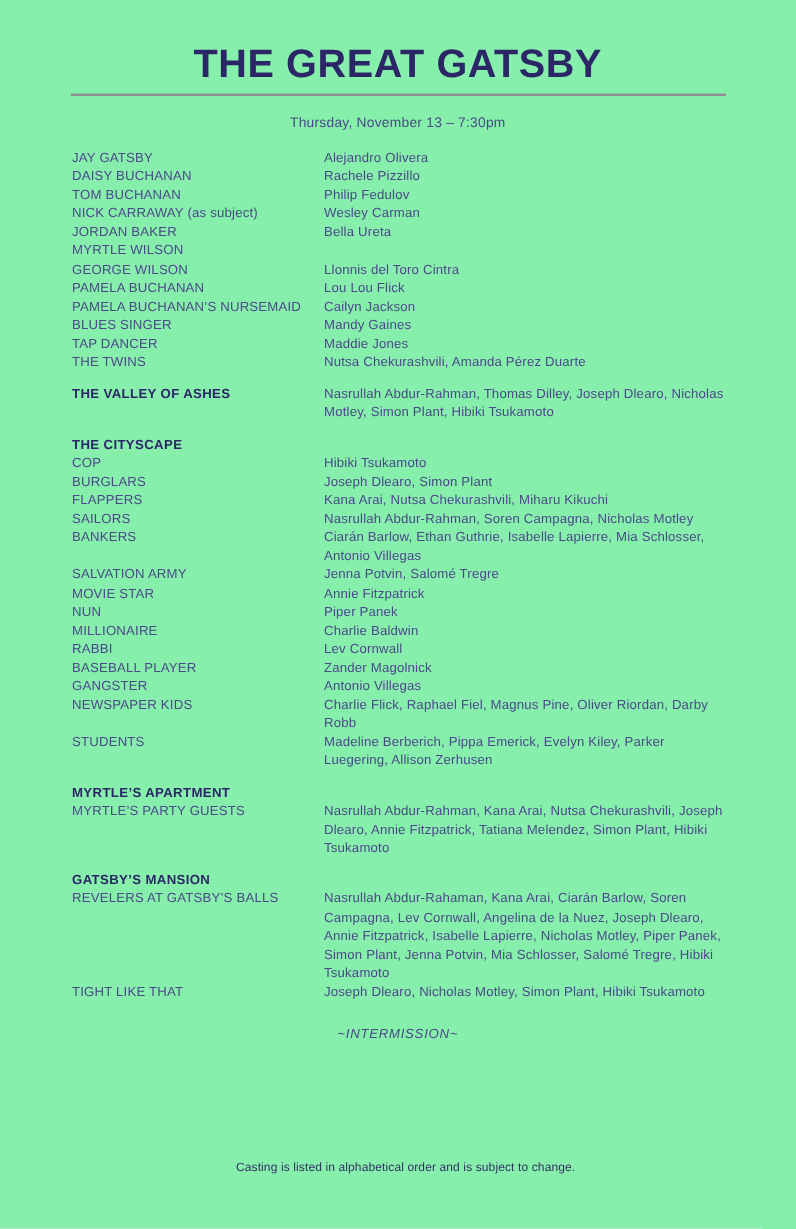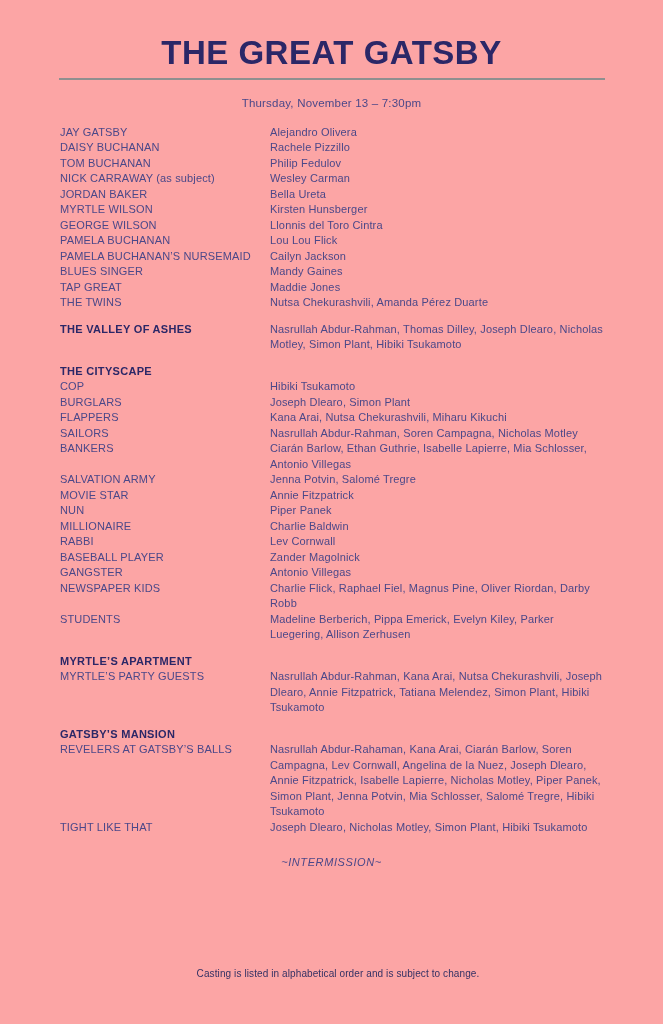--- a/index.html
+++ b/index.html
@@ -3,21 +3,21 @@
 <meta charset="utf-8">
 <style>
   :root{
     --ink-dark:#2b2767;
     --ink:#4b4889;
     --rule:#8f8f8f;
   }
   *{box-sizing:border-box;}
   html,body{margin:0;padding:0;background:#e9e9e9;}
   .page{
-    width:663px;height:1024px;margin:0 auto;background:#fca5a5;
+    width:663px;height:1024px;margin:0 auto;background:#86efac;
     font-family:"Liberation Sans", sans-serif;color:var(--ink);
     position:relative;overflow:hidden;
   }
   .title{
     padding-top:36px;text-align:center;font-size:33px;line-height:1.05;
     font-weight:bold;letter-spacing:0.5px;color:var(--ink-dark);
   }
   .title-divider{
     width:546px;margin:7px auto 0 auto;border:0;height:0;
     border-top:2px solid var(--rule);
@@ -78,21 +78,20 @@
     <div class="names">Wesley Carman</div>
   </div>
 
   <div class="row">
     <div class="role">JORDAN BAKER</div>
     <div class="names">Bella Ureta</div>
   </div>
 
   <div class="row">
     <div class="role">MYRTLE WILSON</div>
-    <div class="names">Kirsten Hunsberger</div>
   </div>
 
   <div class="row">
     <div class="role">GEORGE WILSON</div>
     <div class="names">Llonnis del Toro Cintra</div>
   </div>
 
   <div class="row">
     <div class="role">PAMELA BUCHANAN</div>
     <div class="names">Lou Lou Flick</div>
@@ -102,21 +101,21 @@
     <div class="role">PAMELA BUCHANAN’S NURSEMAID</div>
     <div class="names">Cailyn Jackson</div>
   </div>
 
   <div class="row">
     <div class="role">BLUES SINGER</div>
     <div class="names">Mandy Gaines</div>
   </div>
 
   <div class="row">
-    <div class="role">TAP GREAT</div>
+    <div class="role">TAP DANCER</div>
     <div class="names">Maddie Jones</div>
   </div>
 
   <div class="row">
     <div class="role">THE TWINS</div>
     <div class="names">Nutsa Chekurashvili, Amanda Pérez Duarte</div>
   </div>
 </div>
   </div>
 

